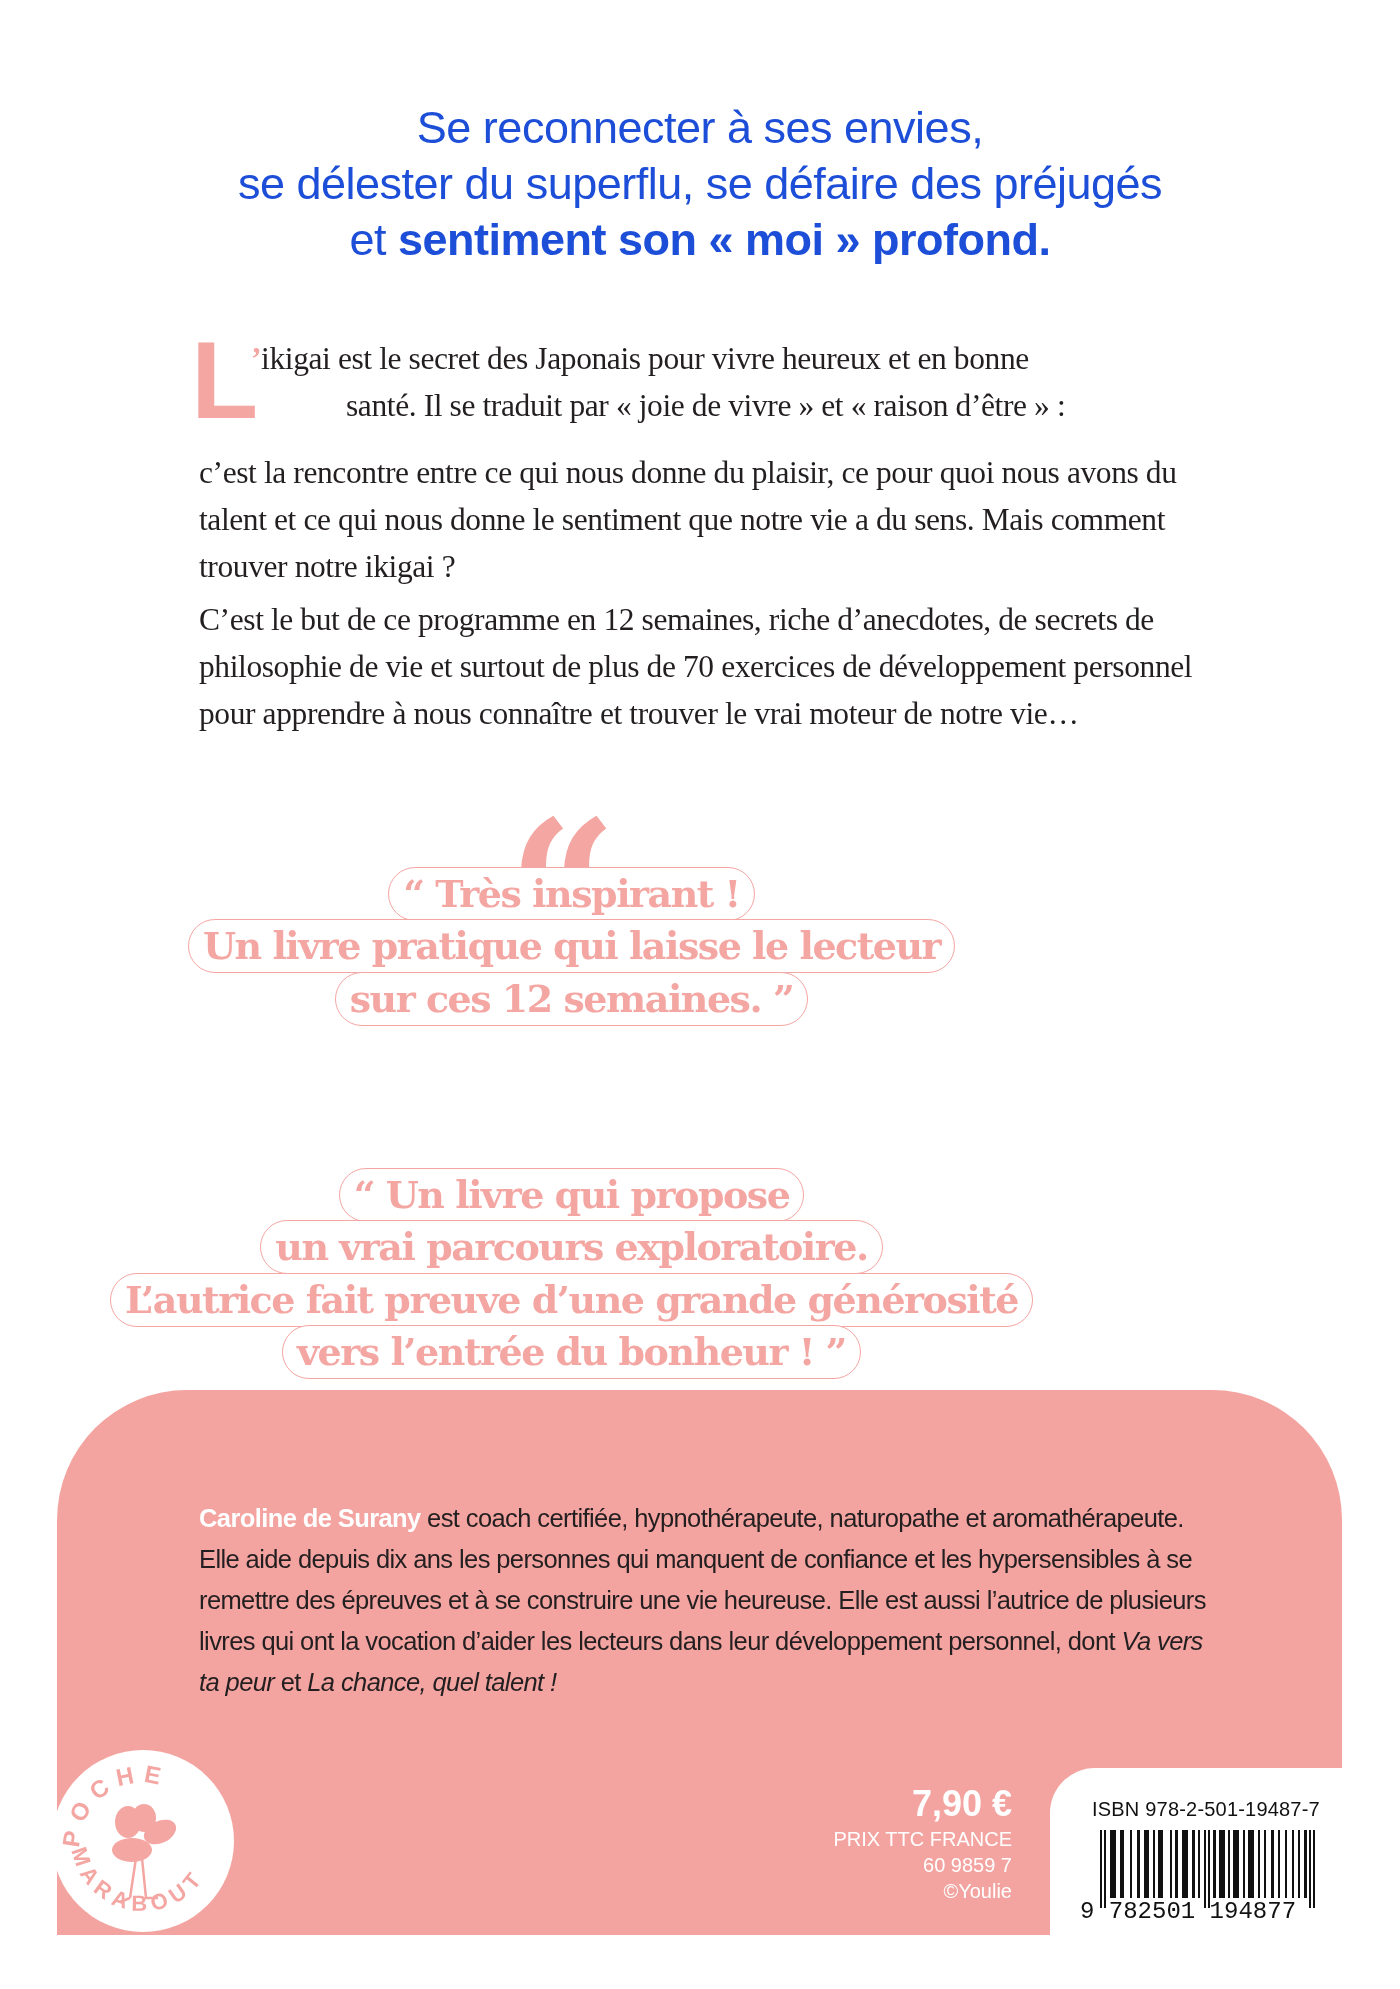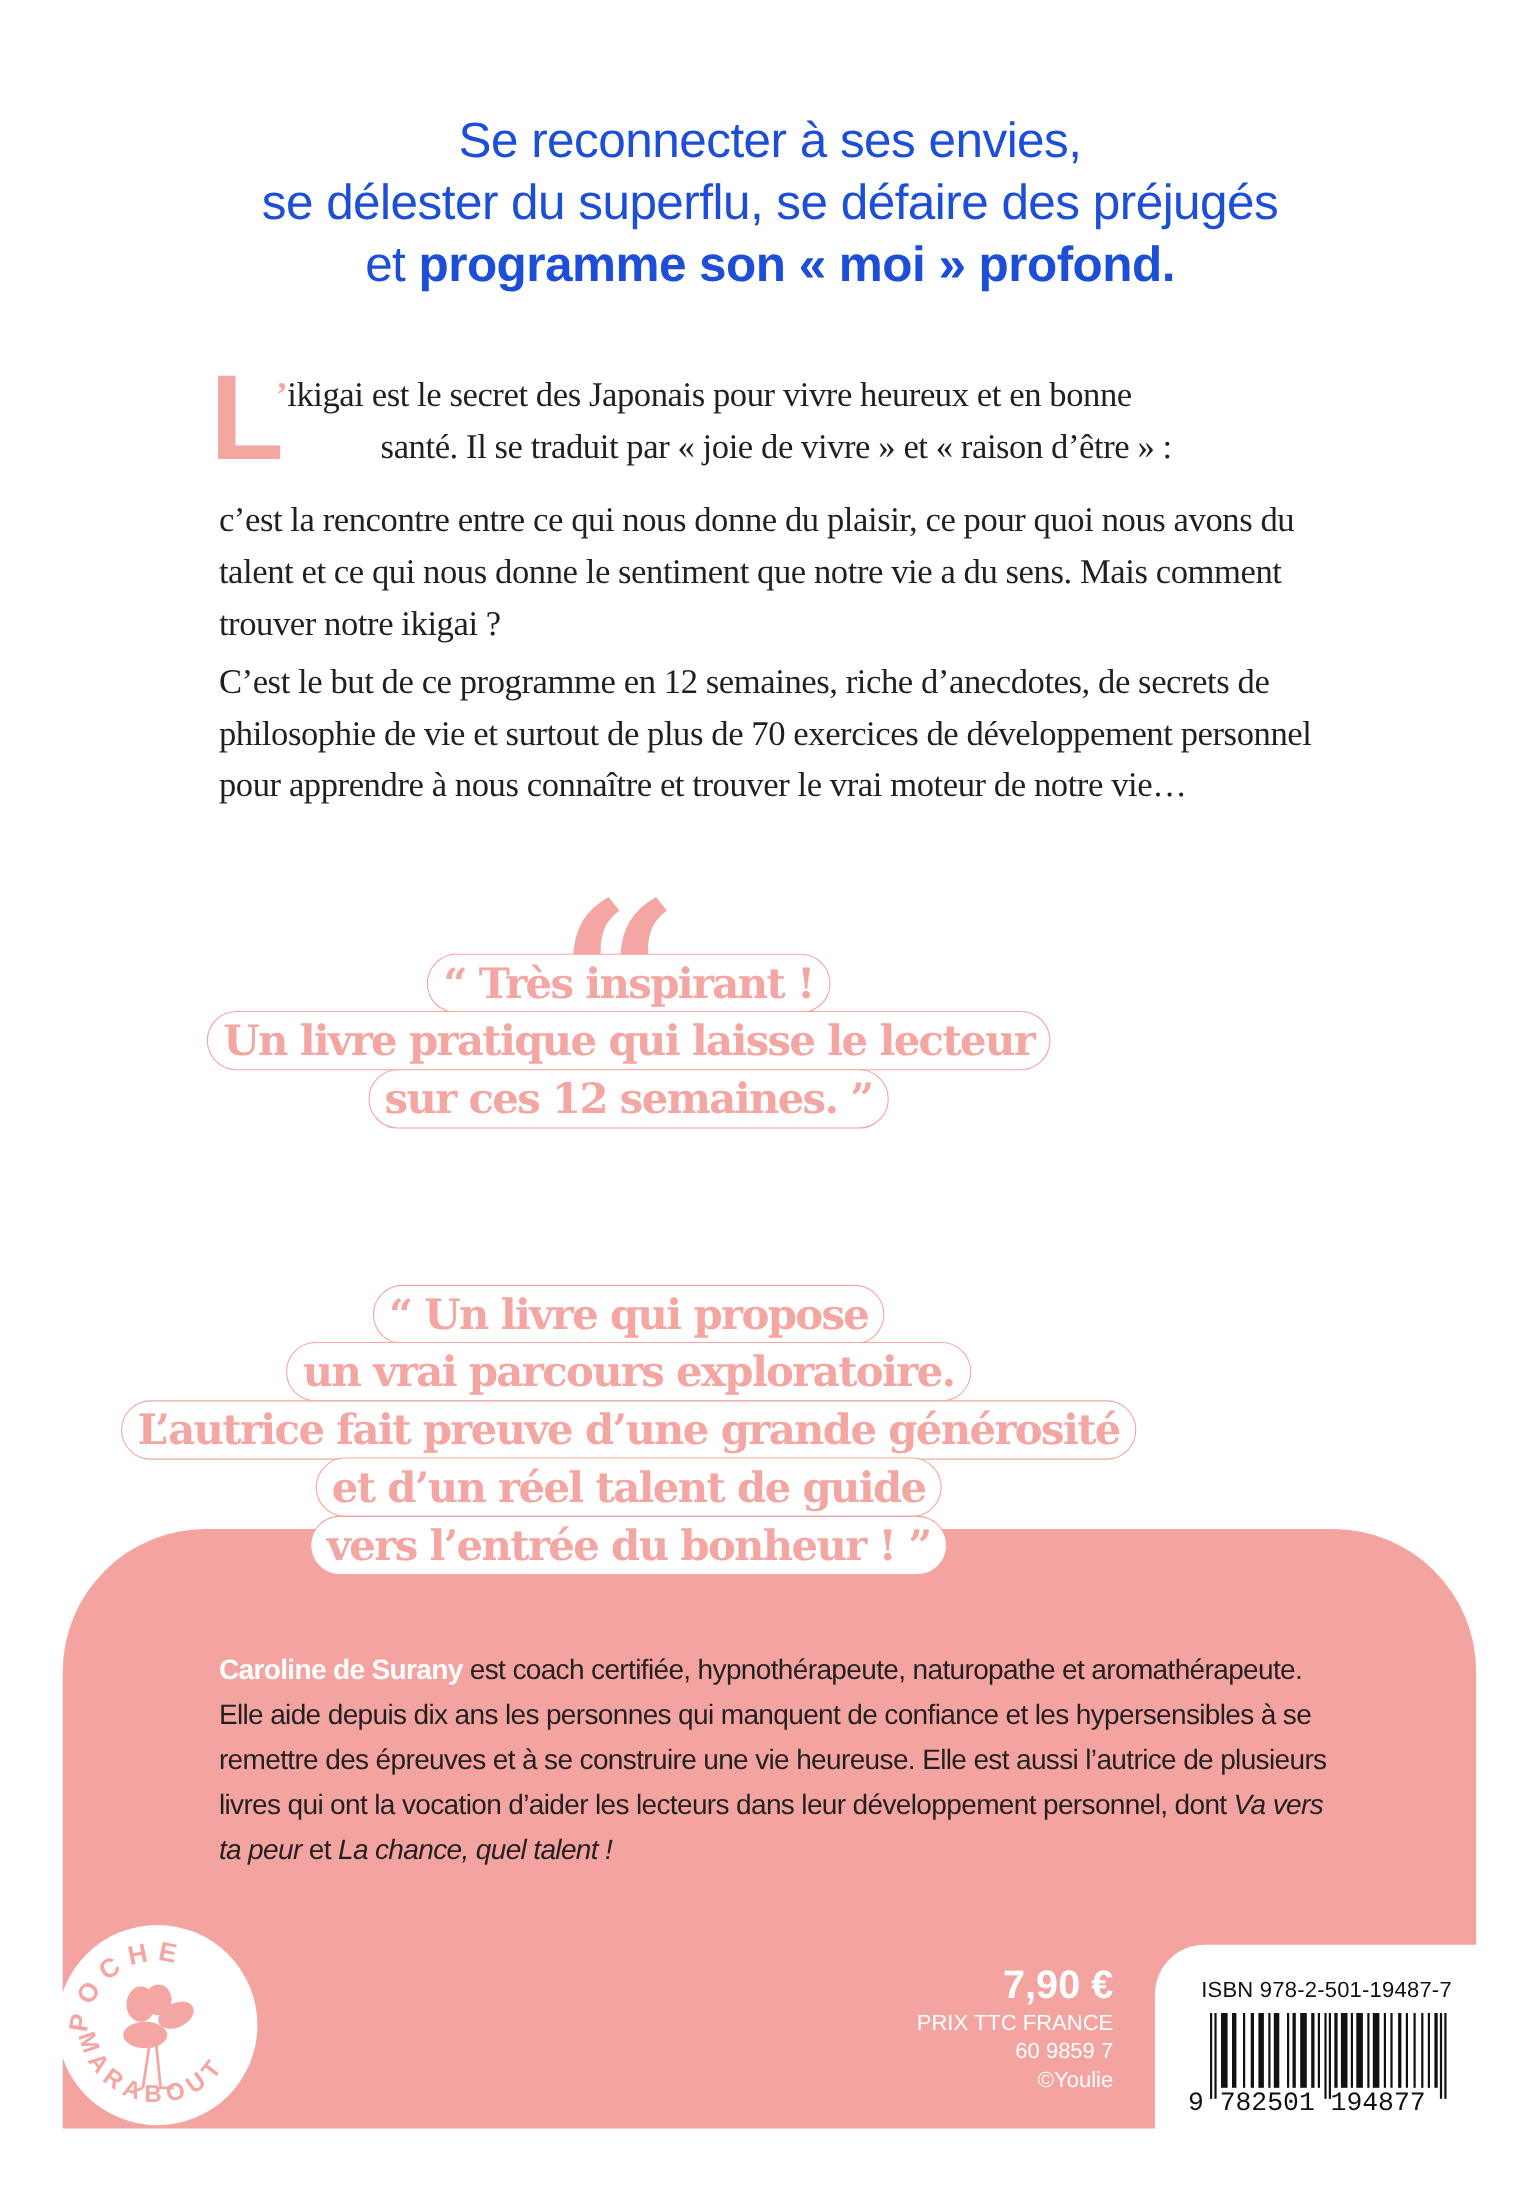--- a/index.html
+++ b/index.html
@@ -83,21 +83,21 @@
       letter-spacing: 0.2px;
     }
     .barcode { position: absolute; left: 30px; top: 62px; }
   </style>
 </head>
 <body>
 
 <div class="tagline">
   <div>Se reconnecter à ses envies,</div>
   <div>se délester du superflu, se défaire des préjugés</div>
-  <div><span>et </span><b>programme son « moi » profond.</b></div>
+  <div><span>et </span><b>sentiment son « moi » profond.</b></div>
 </div>
 
 <div class="intro">
   <p class="dropcap-wrap">
     <span class="dropcap">L</span>
     <span style="display:block;padding-left:52px;"><span class="dropcap-apos">’</span><span>ikigai est le secret des Japonais pour vivre heureux et en bonne</span></span>
     <span style="display:block;padding-left:112px;margin-left:35px;">santé. Il se traduit par « joie de vivre » et « raison d’être » :</span>
     <span style="display:block;margin-top:20px;">c’est la rencontre entre ce qui nous donne du plaisir, ce pour quoi nous avons du talent et ce qui nous donne le sentiment que notre vie a du sens. Mais comment trouver notre ikigai ?</span>
   </p>
   <p>C’est le but de ce programme en 12 semaines, riche d’anecdotes, de secrets de philosophie de vie et surtout de plus de 70 exercices de développement personnel pour apprendre à nous connaître et trouver le vrai moteur de notre vie…</p>
@@ -110,21 +110,20 @@
   <span class="pill">Un livre pratique qui laisse le lecteur</span>
   <span class="pill">sur ces 12 semaines. ”</span>
 </div>
 
 <div class="bio-block"></div>
 
 <div class="quote-block q2">
   <span class="pill">“ Un livre qui propose</span>
   <span class="pill">un vrai parcours exploratoire.</span>
   <span class="pill">L’autrice fait preuve d’une grande générosité</span>
-  <span class="pill">et d’un réel talent de guide</span>
   <span class="pill">vers l’entrée du bonheur ! ”</span>
 </div>
 
 <div class="bio-text"><span class="name">Caroline de Surany</span><span> est coach certifiée, hypnothérapeute, naturopathe et aromathérapeute. Elle aide depuis dix ans les personnes qui manquent de confiance et les hypersensibles à se remettre des épreuves et à se construire une vie heureuse. Elle est aussi l’autrice de plusieurs livres qui ont la vocation d’aider les lecteurs dans leur développement personnel, dont </span><i>Va vers ta peur</i><span> et </span><i>La chance, quel talent !</i></div>
 
 <div class="logo">
   <svg width="182" height="182" viewBox="0 0 182 182">
     <defs>
       <path id="arcTop" d="M 28 98 A 63 63 0 0 1 152 80"></path>
       <path id="arcBot" d="M 20 100 A 72 72 0 0 0 160 110"></path>

